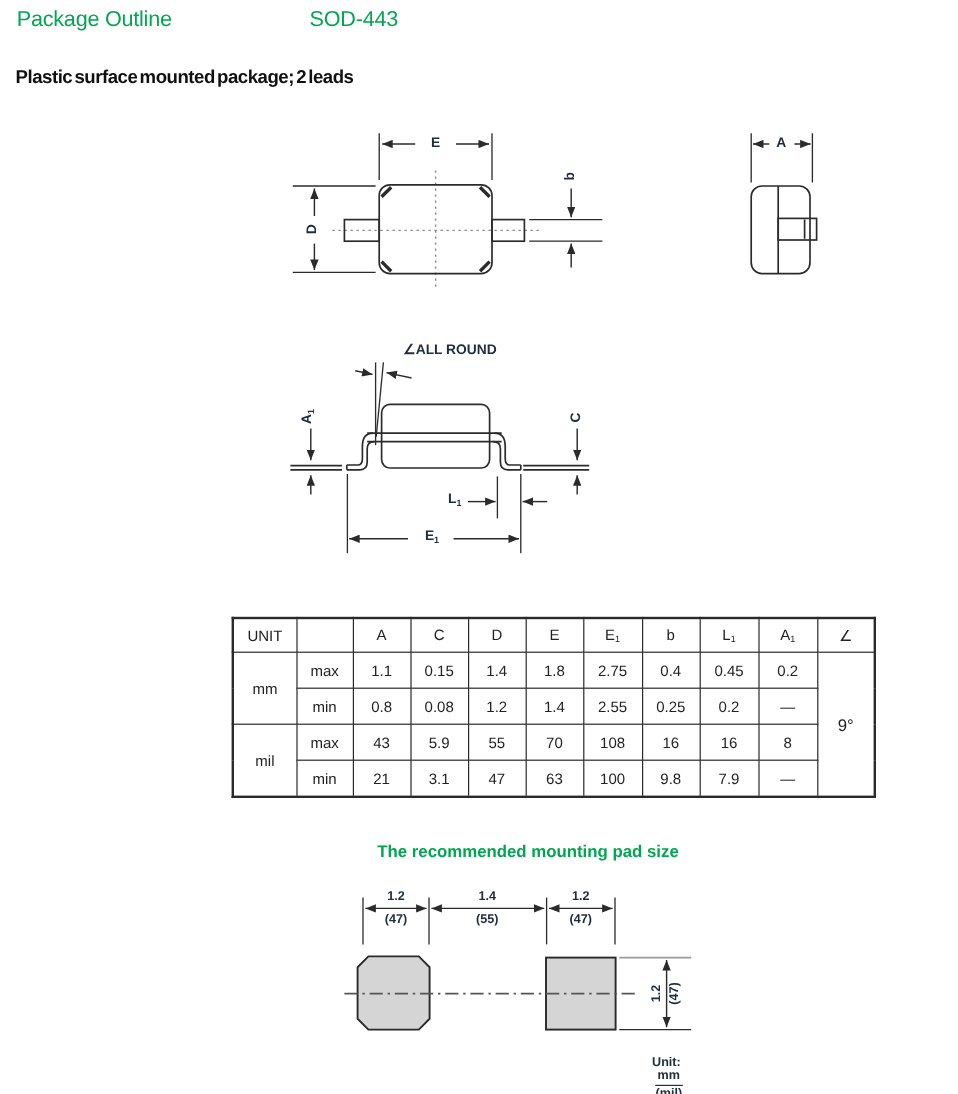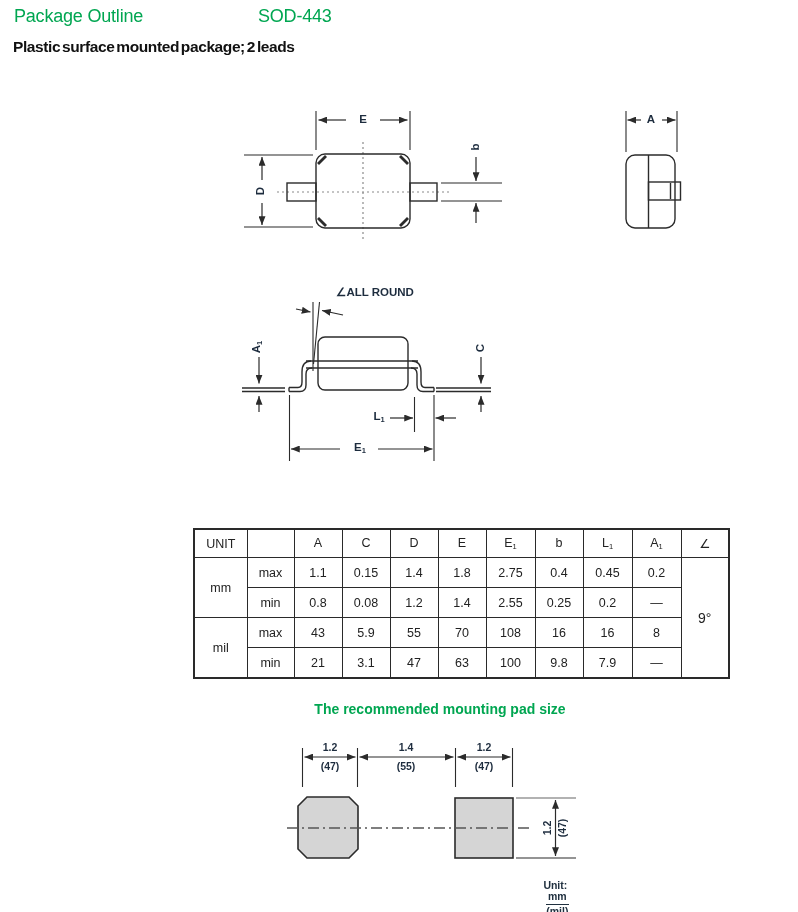--- a/index.html
+++ b/index.html
@@ -53,21 +53,21 @@
   .unit-note{display:flex;align-items:center;font-size:10.5px;font-weight:700;color:#20303f;flex-direction:column;}
   .unit-note .frac{display:inline-flex;flex-direction:column;align-items:center;margin-left:4px;line-height:1.1;}
   .unit-note .num{border-bottom:1.3px solid #20303f;padding:0 2px 1px 2px;}
   .unit-note .den{padding-top:1px;}
 </style>
 </head>
 <body>
 
 <div class="abs page-title" style="left:14px;top:6px">Package Outline</div>
 <div class="abs page-title" style="left:258px;top:6px">SOD-443</div>
-<div class="abs subtitle" style="left:13px;top:38px">Plastic surface mounted package; 2 leads</div>
+<div class="abs subtitle" style="left:13px;top:56px">Plastic surface mounted package; 2 leads</div>
 
 <svg class="diagram" width="798" height="912" viewBox="0 0 798 912">
   <defs>
     <marker id="arr" viewBox="0 0 10 8" refX="10" refY="4" markerWidth="9" markerHeight="7" markerUnits="userSpaceOnUse" orient="auto-start-reverse">
       <path d="M0,0 L10,4 L0,8 z" style="fill:var(--ink)"></path>
     </marker>
   </defs>
 
   <g>
     <line class="dot" x1="277" y1="192" x2="449" y2="192"></line>
@@ -195,21 +195,21 @@
 <div class="abs lbl rot" style="left:261px;top:191px">D</div>
 <div class="abs lbl rot" style="left:476px;top:147px">b</div>
 <div class="abs lbl ctr" style="left:651px;top:120px">A</div>
 
 <div class="abs lbl ctr" style="left:375px;top:293px">∠ALL ROUND</div>
 <div class="abs lbl rot" style="left:257px;top:347px"><span>A</span><span class="sub">1</span></div>
 <div class="abs lbl rot" style="left:481px;top:348px">C</div>
 <div class="abs lbl ctr" style="left:379px;top:417px"><span>L</span><span class="sub">1</span></div>
 <div class="abs lbl ctr" style="left:360px;top:448px"><span>E</span><span class="sub">1</span></div>
 
-<table class="dims abs" style="left:193px;top:528px">
+<table class="dims abs" style="left:193px;top:514px">
   <colgroup>
     <col style="width:53px">
       <col style="width:47px">
     <col style="width:48px">
       <col style="width:48px">
       <col style="width:48px">
       <col style="width:48px">
     <col style="width:49px">
       <col style="width:48px">
       <col style="width:49px">

